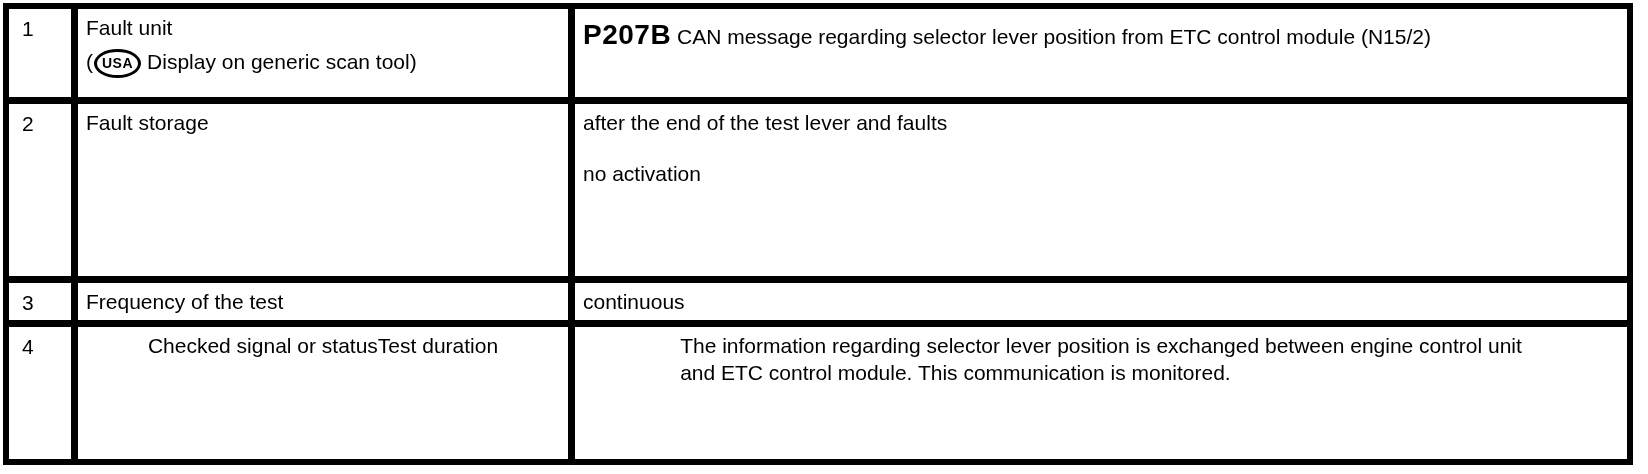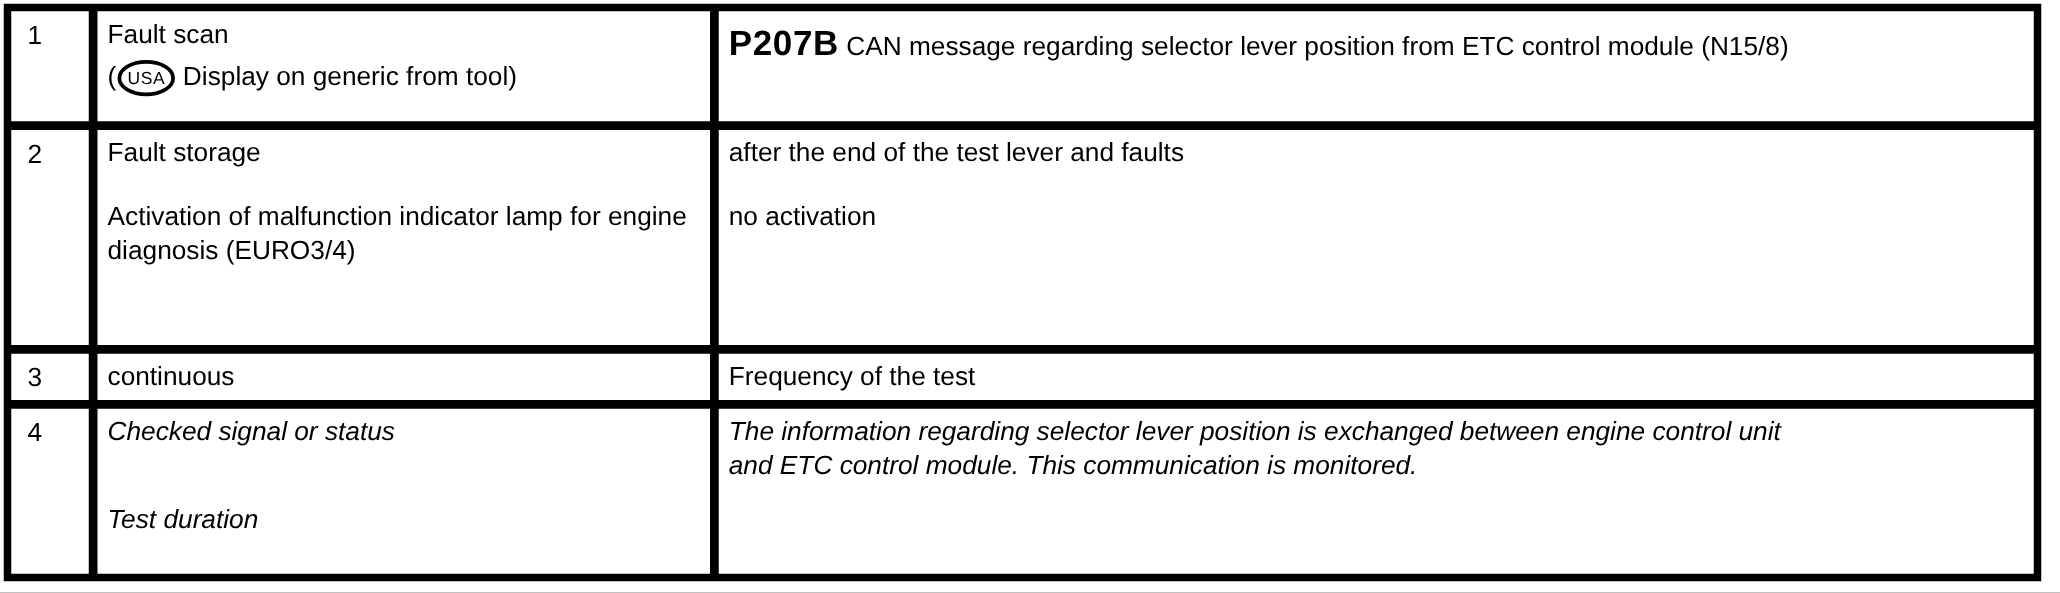--- a/index.html
+++ b/index.html
@@ -37,71 +37,70 @@
   .fault-code { font-weight: bold; font-size: 28px; letter-spacing: 0.5px; }
   .bold-paren { font-weight: bold; font-size: 26px; letter-spacing: 2px; }
 
   
   .usa-badge {
     display: inline-block;
     border: 3px solid #000000;
     border-radius: 50%;
     padding: 4px 5px 5px;
     font-size: 14px;
-    font-weight: normal;
+    font-weight: bold;
     line-height: 1;
     letter-spacing: 0.5px;
     vertical-align: middle;
     margin: 0 8px;
   }
   .r1-label .usa-badge { margin-left: 1px; margin-right: 6px; }
 
   
   .gap-line { margin-top: 24px !important; }
   .gap-small { margin-top: 7px !important; }
 
   
-  .r4-cell { display: flex; flex-direction: column; justify-content: space-between; padding-bottom: 30px; font-style: italic; }
+  .r4-cell { display: flex; flex-direction: row; justify-content: center; padding-bottom: 30px; }
 </style>
 </head>
 <body>
 
 <div class="doc-table">
 
   <div class="cell num-cell">
     <span>1</span>
   </div>
   <div class="cell r1-label">
-    <p>Fault scan</p>
-    <p class="line2"><span>(</span><span class="usa-badge">USA</span><span>Display on generic from tool)</span></p>
+    <p>Fault unit</p>
+    <p class="line2"><span>(</span><span class="usa-badge">USA</span><span>Display on generic scan tool)</span></p>
   </div>
   <div class="cell r1-value">
-    <p><span class="fault-code">P207B</span> <span>CAN message regarding selector lever position from ETC control module (N15/8)</span></p>
+    <p><span class="fault-code">P207B</span> <span>CAN message regarding selector lever position from ETC control module (N15/2)</span></p>
   </div>
 
   <div class="cell num-cell">
     <span>2</span>
   </div>
   <div class="cell">
     <p>Fault storage</p>
-    <p class="gap-line">Activation of malfunction indicator lamp for engine diagnosis (EURO3/4)</p>
   </div>
   <div class="cell">
     <p>after the end of the test lever and faults</p>
     <p class="gap-line">no activation</p>
   </div>
 
   <div class="cell num-cell">
     <span>3</span>
   </div>
   <div class="cell">
-    <p>continuous</p>
+    <p>Frequency of the test</p>
   </div>
   <div class="cell">
-    <p>Frequency of the test</p>
+    <p>continuous</p>
   </div>
 
   <div class="cell num-cell">
     <span>4</span>
   </div>
   <div class="cell r4-cell">
     <p>Checked signal or status</p>
     <p>Test duration</p>
   </div>
   <div class="cell r4-cell">

